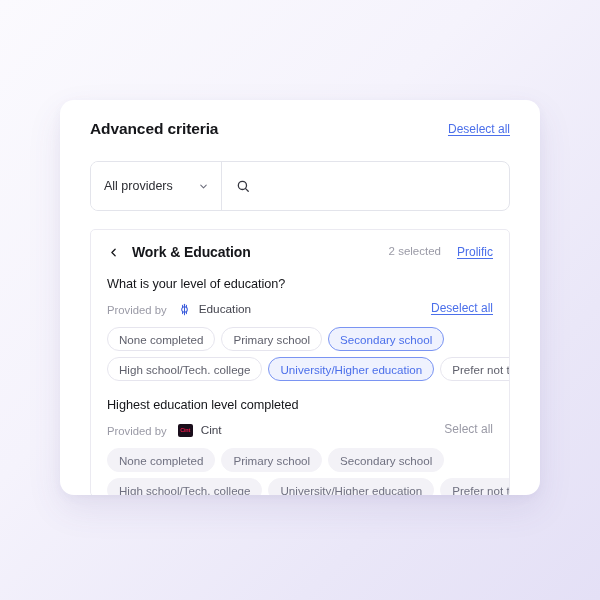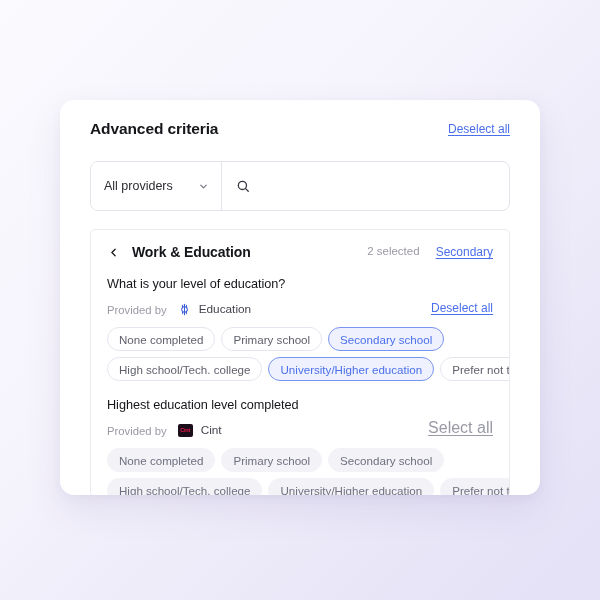--- a/index.html
+++ b/index.html
@@ -48,23 +48,22 @@
   .link-blue {
     font-size: 12px;
     color: #4B6FEA;
     text-decoration: underline;
     text-underline-offset: 2px;
     cursor: pointer;
     white-space: nowrap;
   }
 
   .link-gray {
-    font-size: 16px;
+    font-size: 12px;
     color: #9A9AA6;
-    text-decoration: underline;
     text-underline-offset: 2px;
     cursor: pointer;
     white-space: nowrap;
   }
 
   
   .search-row {
     display: flex;
     margin: 23px 30px 0 30px;
     height: 50px;
@@ -289,21 +288,21 @@
 
     <div class="section-header">
       <span class="back-chevron">
         <svg width="13" height="13" viewBox="0 0 24 24" fill="none" stroke="currentColor" stroke-width="2.3" stroke-linecap="round" stroke-linejoin="round">
             <polyline points="15 18 9 12 15 6"></polyline>
           </svg>
       </span>
       <span class="section-title">Work &amp; Education</span>
       <span class="section-header-right">
         <span class="selected-count">2 selected</span>
-        <span class="link-blue">Secondary</span>
+        <span class="link-blue">Prolific</span>
       </span>
     </div>
 
     <div class="question-group group-spacer">
       <div class="question-title">What is your level of education?</div>
       <div class="provider-row">
         <span class="provided-by-label">Provided by</span>
         <span class="provider-logo-wrap">
           <svg width="13" height="13" viewBox="0 0 24 24" fill="none" stroke="#3B5BDB" stroke-width="1.9">
             <circle cx="12" cy="12" r="5.2"></circle>

